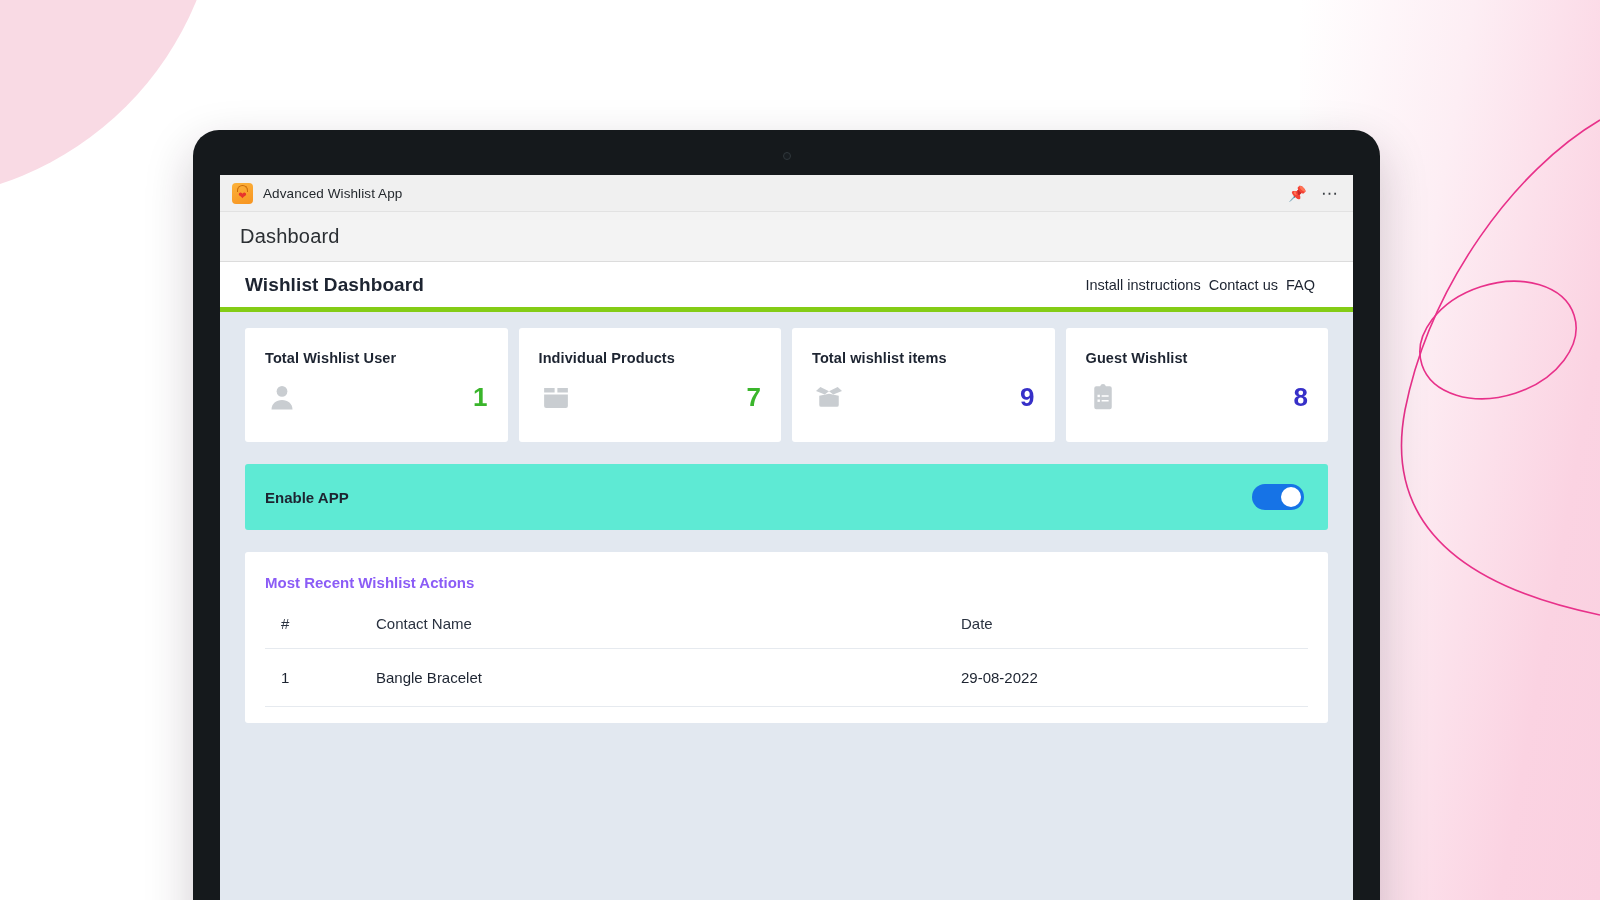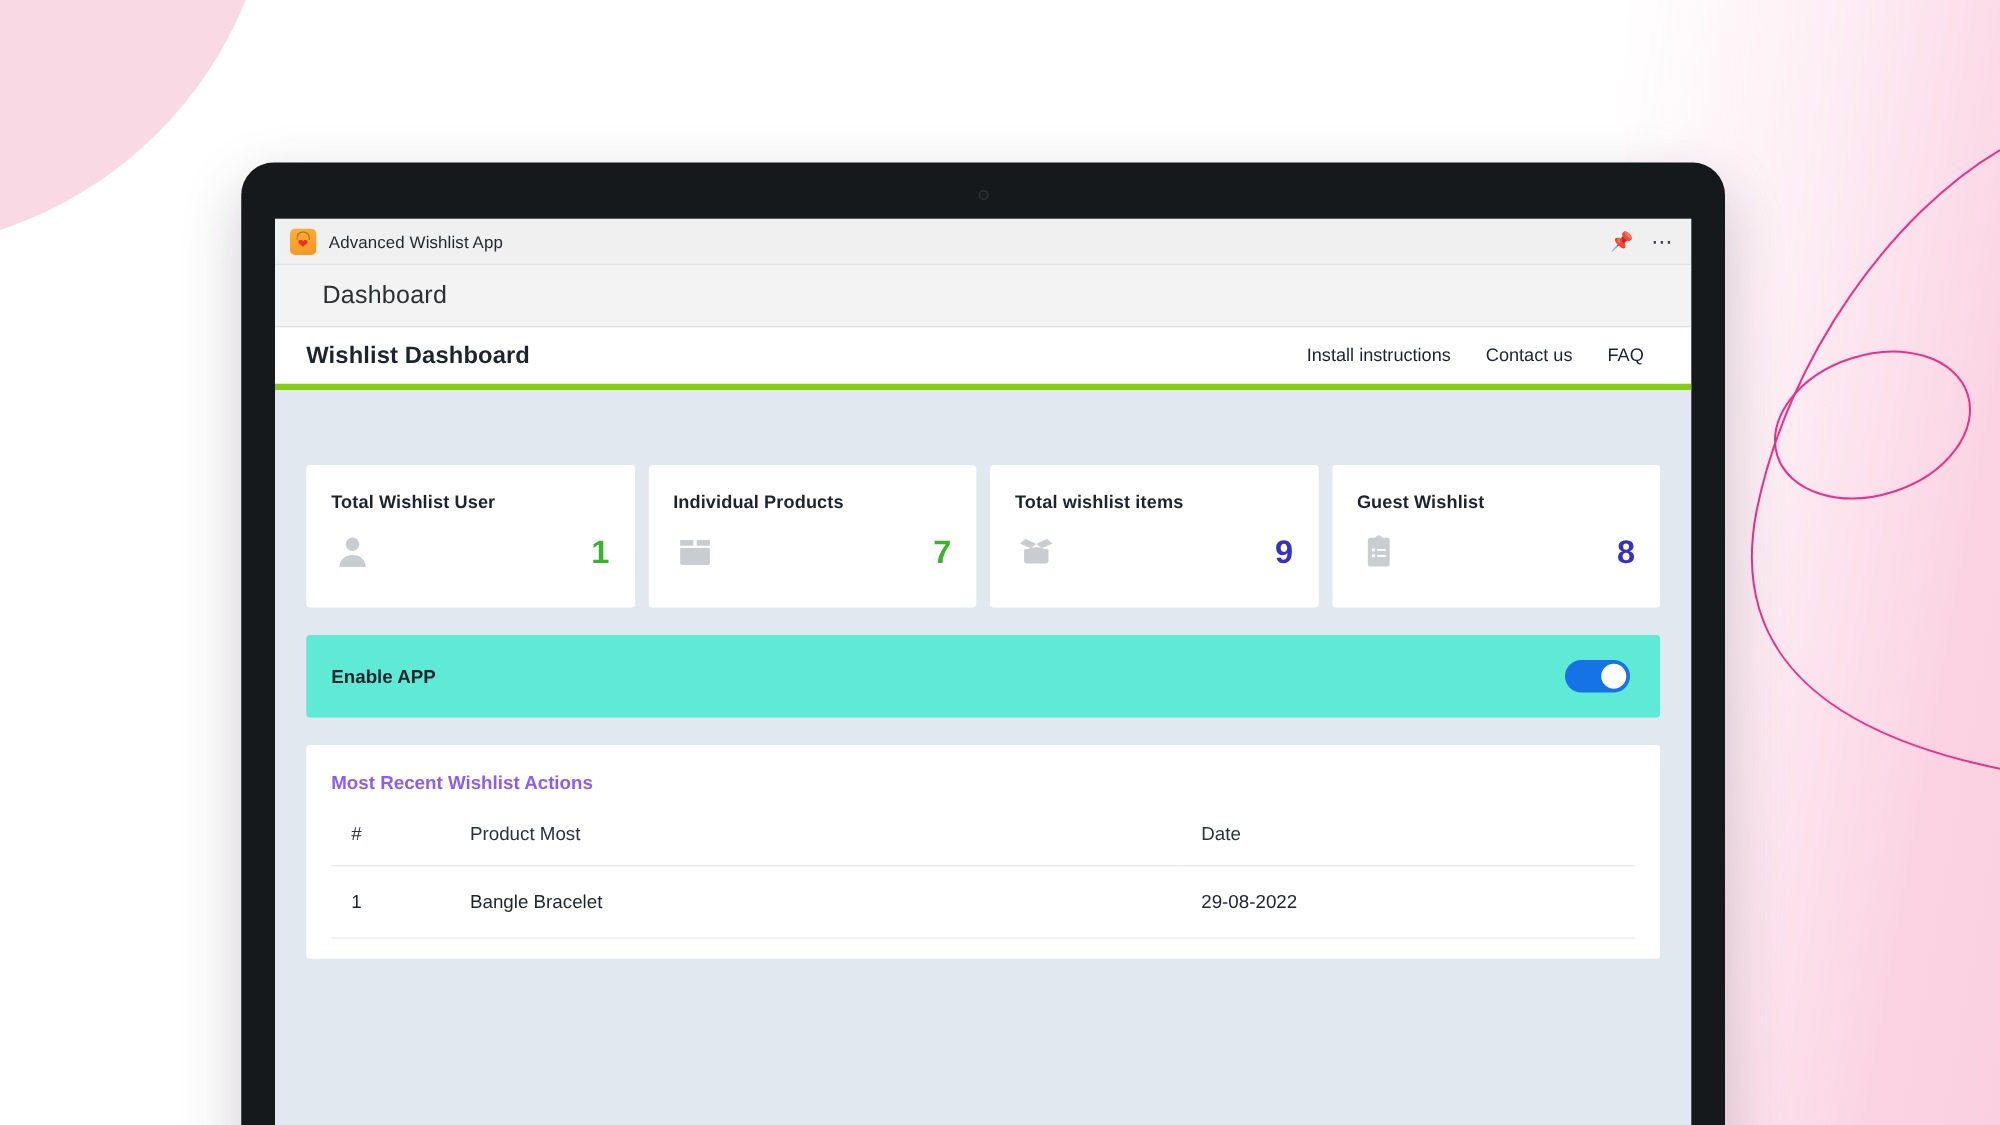--- a/index.html
+++ b/index.html
@@ -101,21 +101,21 @@
   #titlebar-actions {
     margin-left: auto;
     display: flex; align-items: center; gap: 14px;
   }
   #pin-icon { color: #d4700a; font-size: 15px; line-height: 1; transform: rotate(0deg); }
   #more-icon { color: #3a3f44; font-size: 17px; line-height: 1; letter-spacing: 1px; }
 
   #app-tabbar {
     height: 50px;
     display: flex; align-items: center;
-    padding-left: 38px;
+    padding-left: 20px;
     background: #f3f3f3;
     border-bottom: 1px solid #dcdcdc;
   }
   #tab-dashboard {
     font-size: 20px;
     color: #2b2f33;
     letter-spacing: .2px;
   }
 
   
@@ -127,41 +127,40 @@
     border-bottom: 5px solid #84cc16;
   }
   #page-title {
     font-size: 19px;
     font-weight: bold;
     color: #1d2431;
     letter-spacing: .1px;
   }
   #header-links {
     margin-left: auto;
-    display: flex; align-items: center; gap: 28px;
+    display: flex; align-items: center; gap: 8px;
   }
   #header-links a {
     font-size: 14.5px;
     color: #1c2330;
     text-decoration: none;
     cursor: pointer;
   }
 
   
   #dashboard-body {
     background: #e2e8f0;
     padding: 16px 25px 0 25px;
     height: calc(775px - 37px - 50px - 50px);
     overflow: hidden;
   }
 
   #stat-row {
     display: flex;
     gap: 11px;
-    margin-top: 44px;
   }
   .stat-card {
     flex: 1 1 0;
     background: #ffffff;
     border-radius: 3px;
     padding: 22px 20px 18px 20px;
     min-height: 114px;
   }
   .stat-label {
     font-size: 14.5px;
@@ -354,21 +353,21 @@
             <div class="knob"></div>
           </div>
         </div>
 
         <div id="actions-panel">
           <div class="panel-title">Most Recent Wishlist Actions</div>
           <table id="actions-table">
             <thead>
               <tr>
                 <th class="col-num">#</th>
-                <th class="col-name">Product Most</th>
+                <th class="col-name">Contact Name</th>
                 <th>Date</th>
               </tr>
             </thead>
             <tbody>
               <tr>
                 <td>1</td>
                 <td>Bangle Bracelet</td>
                 <td class="cell-date">29-08-2022</td>
               </tr>
             </tbody>

